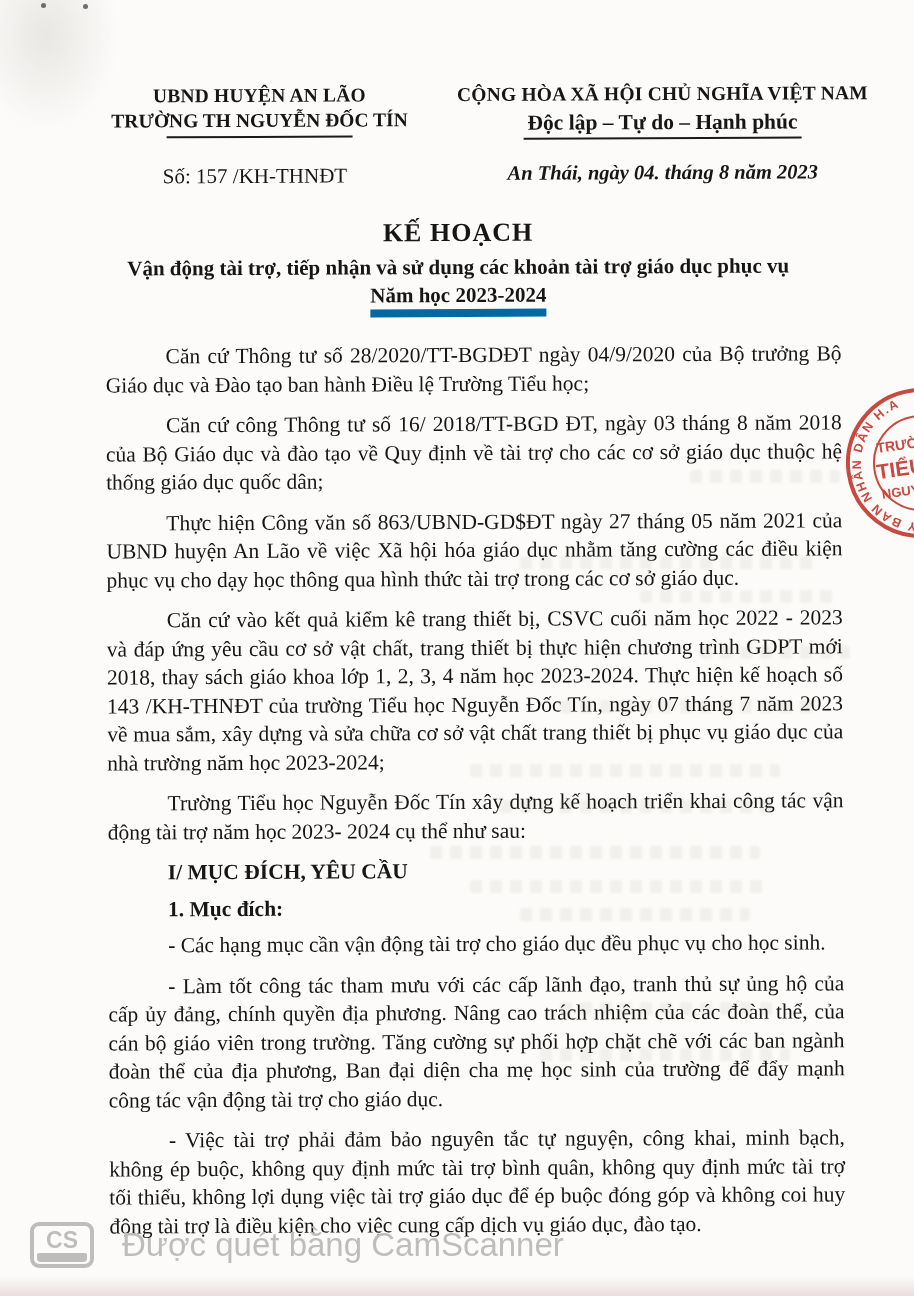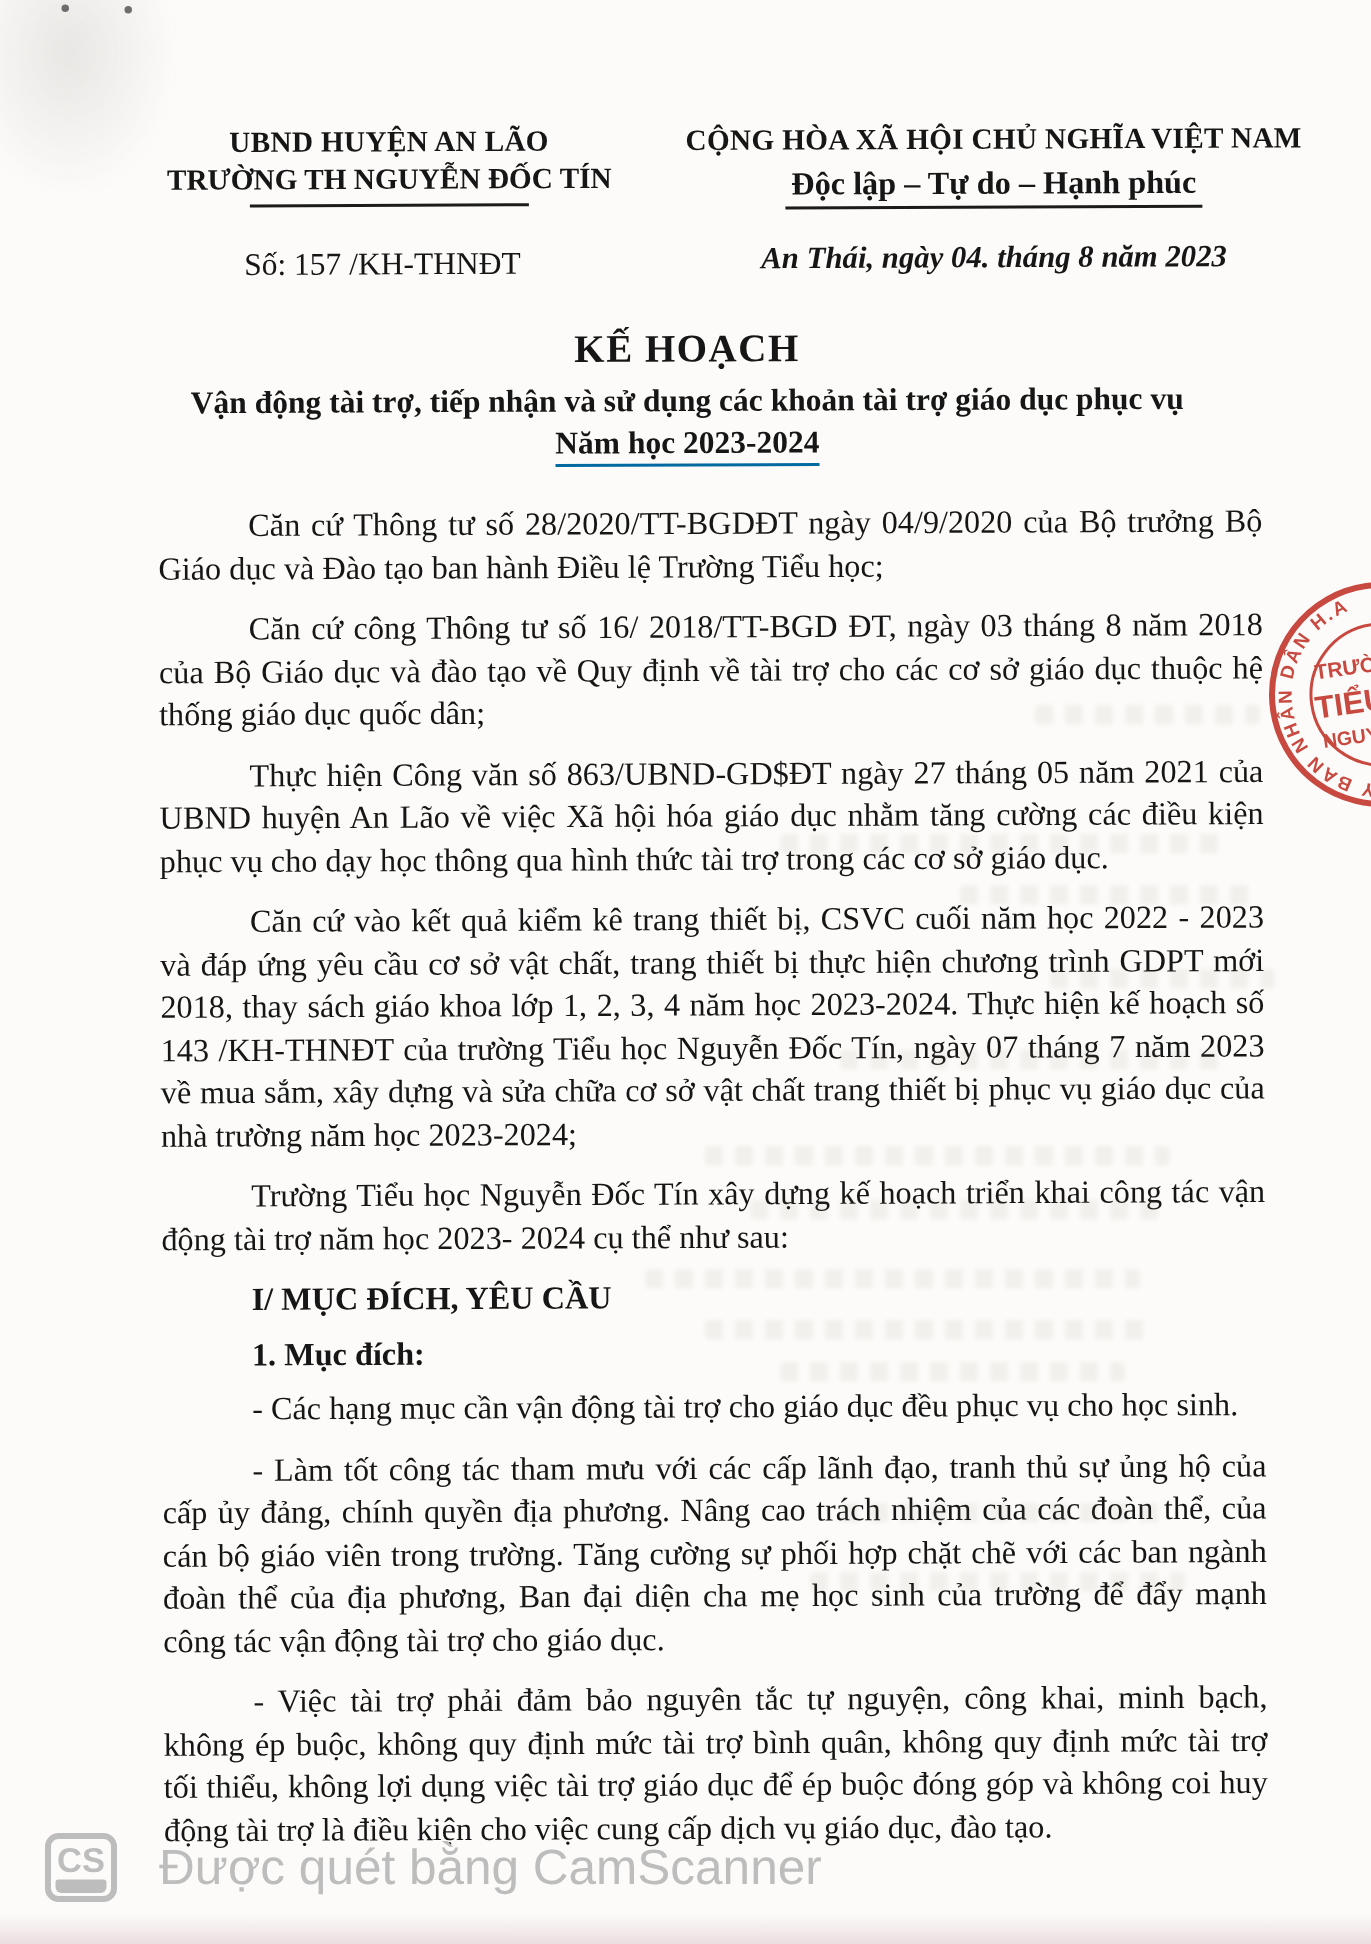--- a/index.html
+++ b/index.html
@@ -20,21 +20,21 @@
   .doc-no{font-size:21px;margin-top:26px;text-align:left;padding-left:98px;}
   .motto{display:inline-block;font-size:21.5px;font-weight:bold;margin-top:5px;
          border-bottom:2px solid #1b1b1b;padding:0 4px 2px;}
   .dateline{font-size:20.5px;font-weight:bold;font-style:italic;margin-top:22px;}
 
   
   .title-block{text-align:center;margin-top:30px;}
   .t1{font-size:26px;font-weight:bold;letter-spacing:1px;}
   .t2{font-size:21px;font-weight:bold;margin-top:7px;}
   .t3{display:inline-block;font-size:21px;font-weight:bold;margin-top:3px;
-      border-bottom:2px solid #0369a1;padding-bottom:1px;text-align:center;}
+      border-bottom:8px solid #0369a1;padding-bottom:1px;text-align:center;}
 
   
   .body-text{margin:24px 74px 0 104px;}
   .body-text p{
     font-size:21.5px;line-height:28.5px;margin:0 0 12px 0;
     text-indent:60px;text-align:justify;
   }
   .body-text p.hsec,.body-text p.hsub{font-weight:bold;text-align:left;margin-bottom:8px;}
 
   
@@ -56,21 +56,21 @@
   .ring-inner{fill:none;stroke:#c43a30;stroke-width:2;}
   .arc-txt{font-family:"Liberation Sans",sans-serif;font-size:12.5px;font-weight:bold;
     fill:#c43a30;letter-spacing:1.6px;}
   .in1{font-family:"Liberation Sans",sans-serif;font-size:14px;font-weight:bold;fill:#c43a30;}
   .in2{font-family:"Liberation Sans",sans-serif;font-size:21px;font-weight:bold;fill:#c43a30;}
   .in3{font-family:"Liberation Sans",sans-serif;font-size:13px;font-weight:bold;fill:#c43a30;}
 
   
   .cs-bar{position:absolute;left:30px;top:1222px;display:flex;align-items:center;
     font-family:"Liberation Sans",sans-serif;}
-  .cs-icon{position:relative;width:48px;height:46px;border:4px solid #bdbdbd;
+  .cs-icon{position:relative;width:64px;height:46px;border:4px solid #bdbdbd;
     border-radius:9px;box-sizing:border-box;background:#fcfbf9;}
   .cs-ic-txt{position:absolute;top:1px;left:0;right:0;text-align:center;
     font-size:23px;font-weight:bold;color:#bdbdbd;}
   .cs-base{position:absolute;bottom:2px;left:3px;right:3px;height:9px;
     background:#bdbdbd;border-radius:2px 2px 4px 4px;}
   .cs-label{margin-left:28px;font-size:33px;color:#bdbdbd;}
 </style>
 </head>
 <body>
 

